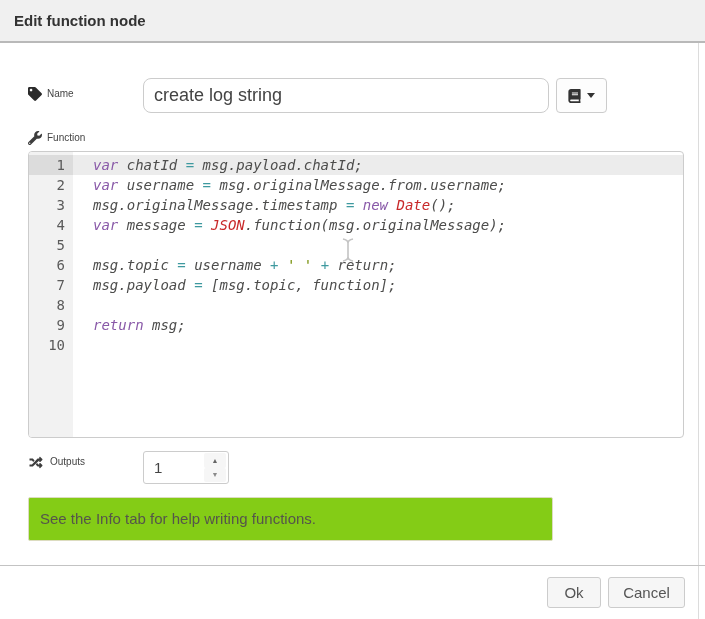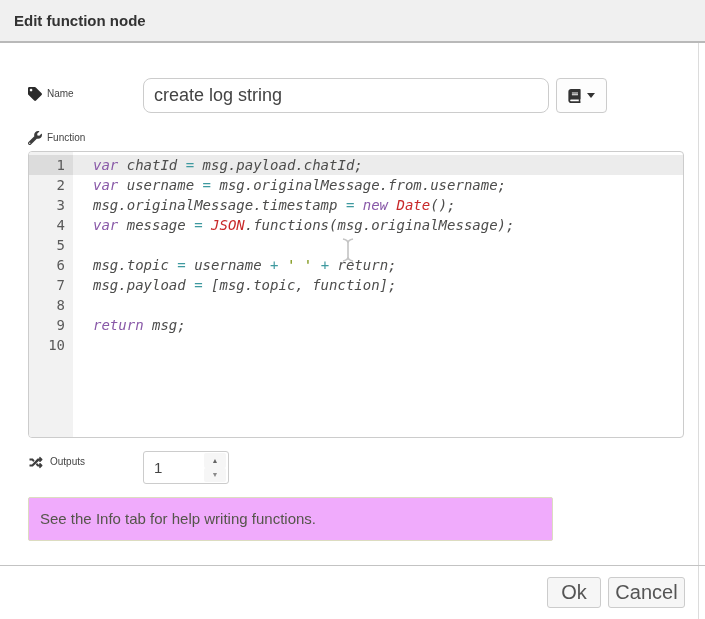--- a/index.html
+++ b/index.html
@@ -61,28 +61,28 @@
     font-family:"Liberation Sans", sans-serif; background:transparent; }
   .spin-btns { position:absolute; right:2px; top:1px; width:22px; height:29px;
     display:flex; flex-direction:column; }
   .spin-btn { flex:1; display:flex; align-items:center; justify-content:center;
     font-size:7px; cursor:pointer; background:#f6f6f6; border-radius:2px; }
   .spin-up { color:#666; }
   .spin-down { color:#8a8a8a; }
 
   
   .tip-box { position:absolute; left:28px; top:497px; width:525px; height:44px;
-    background:#f0abfc; border:1px solid #dcdcc0; border-radius:2px; }
+    background:#84cc16; border:1px solid #dcdcc0; border-radius:2px; }
   .tip-text { position:absolute; left:11px; top:12px; font-size:15px; color:#55554b; }
 
   
   .footer-divider { position:absolute; left:0; top:565px; width:705px; height:0;
     border-top:1px solid #c3c3c3; }
   .btn { position:absolute; top:577px; height:31px; background:#f6f6f6;
-    border:1px solid #ccc; border-radius:3px; font-size:20px; color:#555;
+    border:1px solid #ccc; border-radius:3px; font-size:15px; color:#555;
     font-family:"Liberation Sans", sans-serif; cursor:pointer; }
   .btn-ok { left:547px; width:54px; }
   .btn-cancel { left:608px; width:77px; }
 </style>
 </head>
 <body>
 
 <div class="stage">
 
   <div class="dlg-header">
@@ -122,21 +122,21 @@
         <div class="code-row">
           <span class="gutter-cell">2</span>
           <span class="code-line"><span class="tok-k">var</span><span class="tok-d"> username </span><span class="tok-o">=</span><span class="tok-d"> msg.originalMessage.from.username;</span></span>
         </div>
         <div class="code-row">
           <span class="gutter-cell">3</span>
           <span class="code-line"><span class="tok-d">msg.originalMessage.timestamp </span><span class="tok-o">=</span><span class="tok-d"> </span><span class="tok-k">new</span><span class="tok-d"> </span><span class="tok-r">Date</span><span class="tok-d">();</span></span>
         </div>
         <div class="code-row">
           <span class="gutter-cell">4</span>
-          <span class="code-line"><span class="tok-k">var</span><span class="tok-d"> message </span><span class="tok-o">=</span><span class="tok-d"> </span><span class="tok-r">JSON</span><span class="tok-d">.functions(msg.originalMessage);</span></span>
+          <span class="code-line"><span class="tok-k">var</span><span class="tok-d"> message </span><span class="tok-o">=</span><span class="tok-d"> </span><span class="tok-r">JSON</span><span class="tok-d">.function(msg.originalMessage);</span></span>
         </div>
         <div class="code-row">
           <span class="gutter-cell">5</span>
           <span class="code-line"></span>
         </div>
         <div class="code-row">
           <span class="gutter-cell">6</span>
           <span class="code-line"><span class="tok-d">msg.topic </span><span class="tok-o">=</span><span class="tok-d"> username </span><span class="tok-o">+</span><span class="tok-d"> </span><span class="tok-s">' '</span><span class="tok-d"> </span><span class="tok-o">+</span><span class="tok-d"> return;</span></span>
         </div>
         <div class="code-row">

